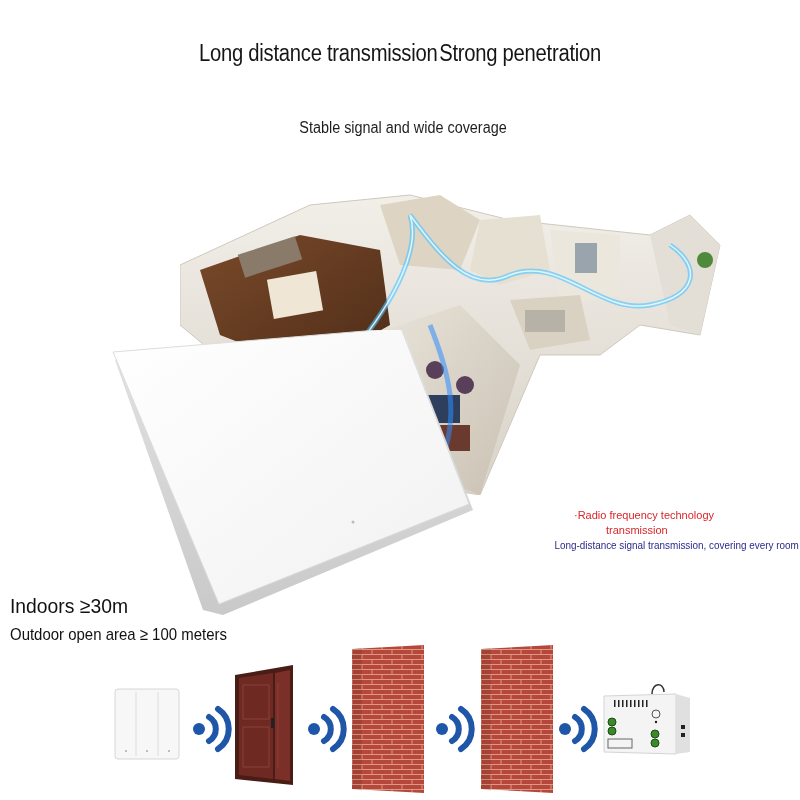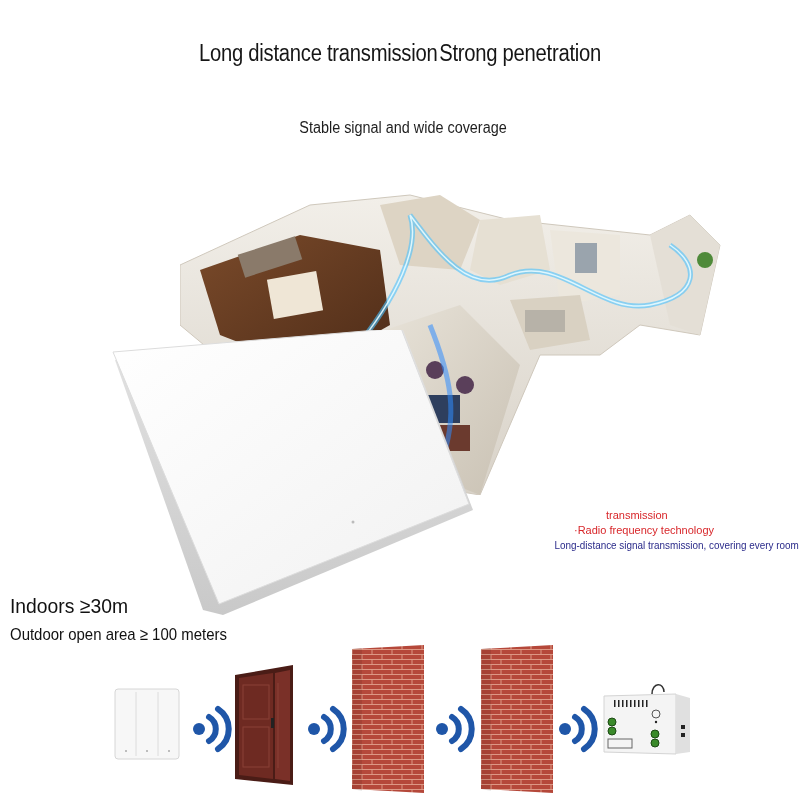--- a/index.html
+++ b/index.html
@@ -109,22 +109,22 @@
           <stop offset="1" stop-color="#c9c9c9"></stop>
       </linearGradient>
     </defs>
     <polygon points="12,30 300,0 370,180 120,285 100,280" fill="url(#pedge)"></polygon>
     <polygon points="10,22 298,-2 366,174 116,274" fill="url(#pface)" stroke="#dcdcdc" stroke-width="1"></polygon>
     <circle cx="250" cy="192" r="1.5" fill="#bbb"></circle>
   </svg>
 </div>
 
 <div class="rf-caption">
+  <div class="red l1">·Radio frequency technology</div>
   <div class="red l2">transmission</div>
-  <div class="red l1">·Radio frequency technology</div>
   <div class="blue">Long-distance signal transmission, covering every room</div>
 </div>
 
 <div class="range-1">Indoors ≥30m</div>
 <div class="range-2">Outdoor open area ≥ 100 meters</div>
 
 <div class="chain-item" style="left:112px; top:686px; width:70px; height:76px;">
   <svg viewBox="0 0 70 76">
     <rect x="3" y="3" width="64" height="70" rx="3" fill="#f7f7f7" stroke="#d6d6d6"></rect>
     <line x1="24" y1="6" x2="24" y2="70" stroke="#dcdcdc"></line>

